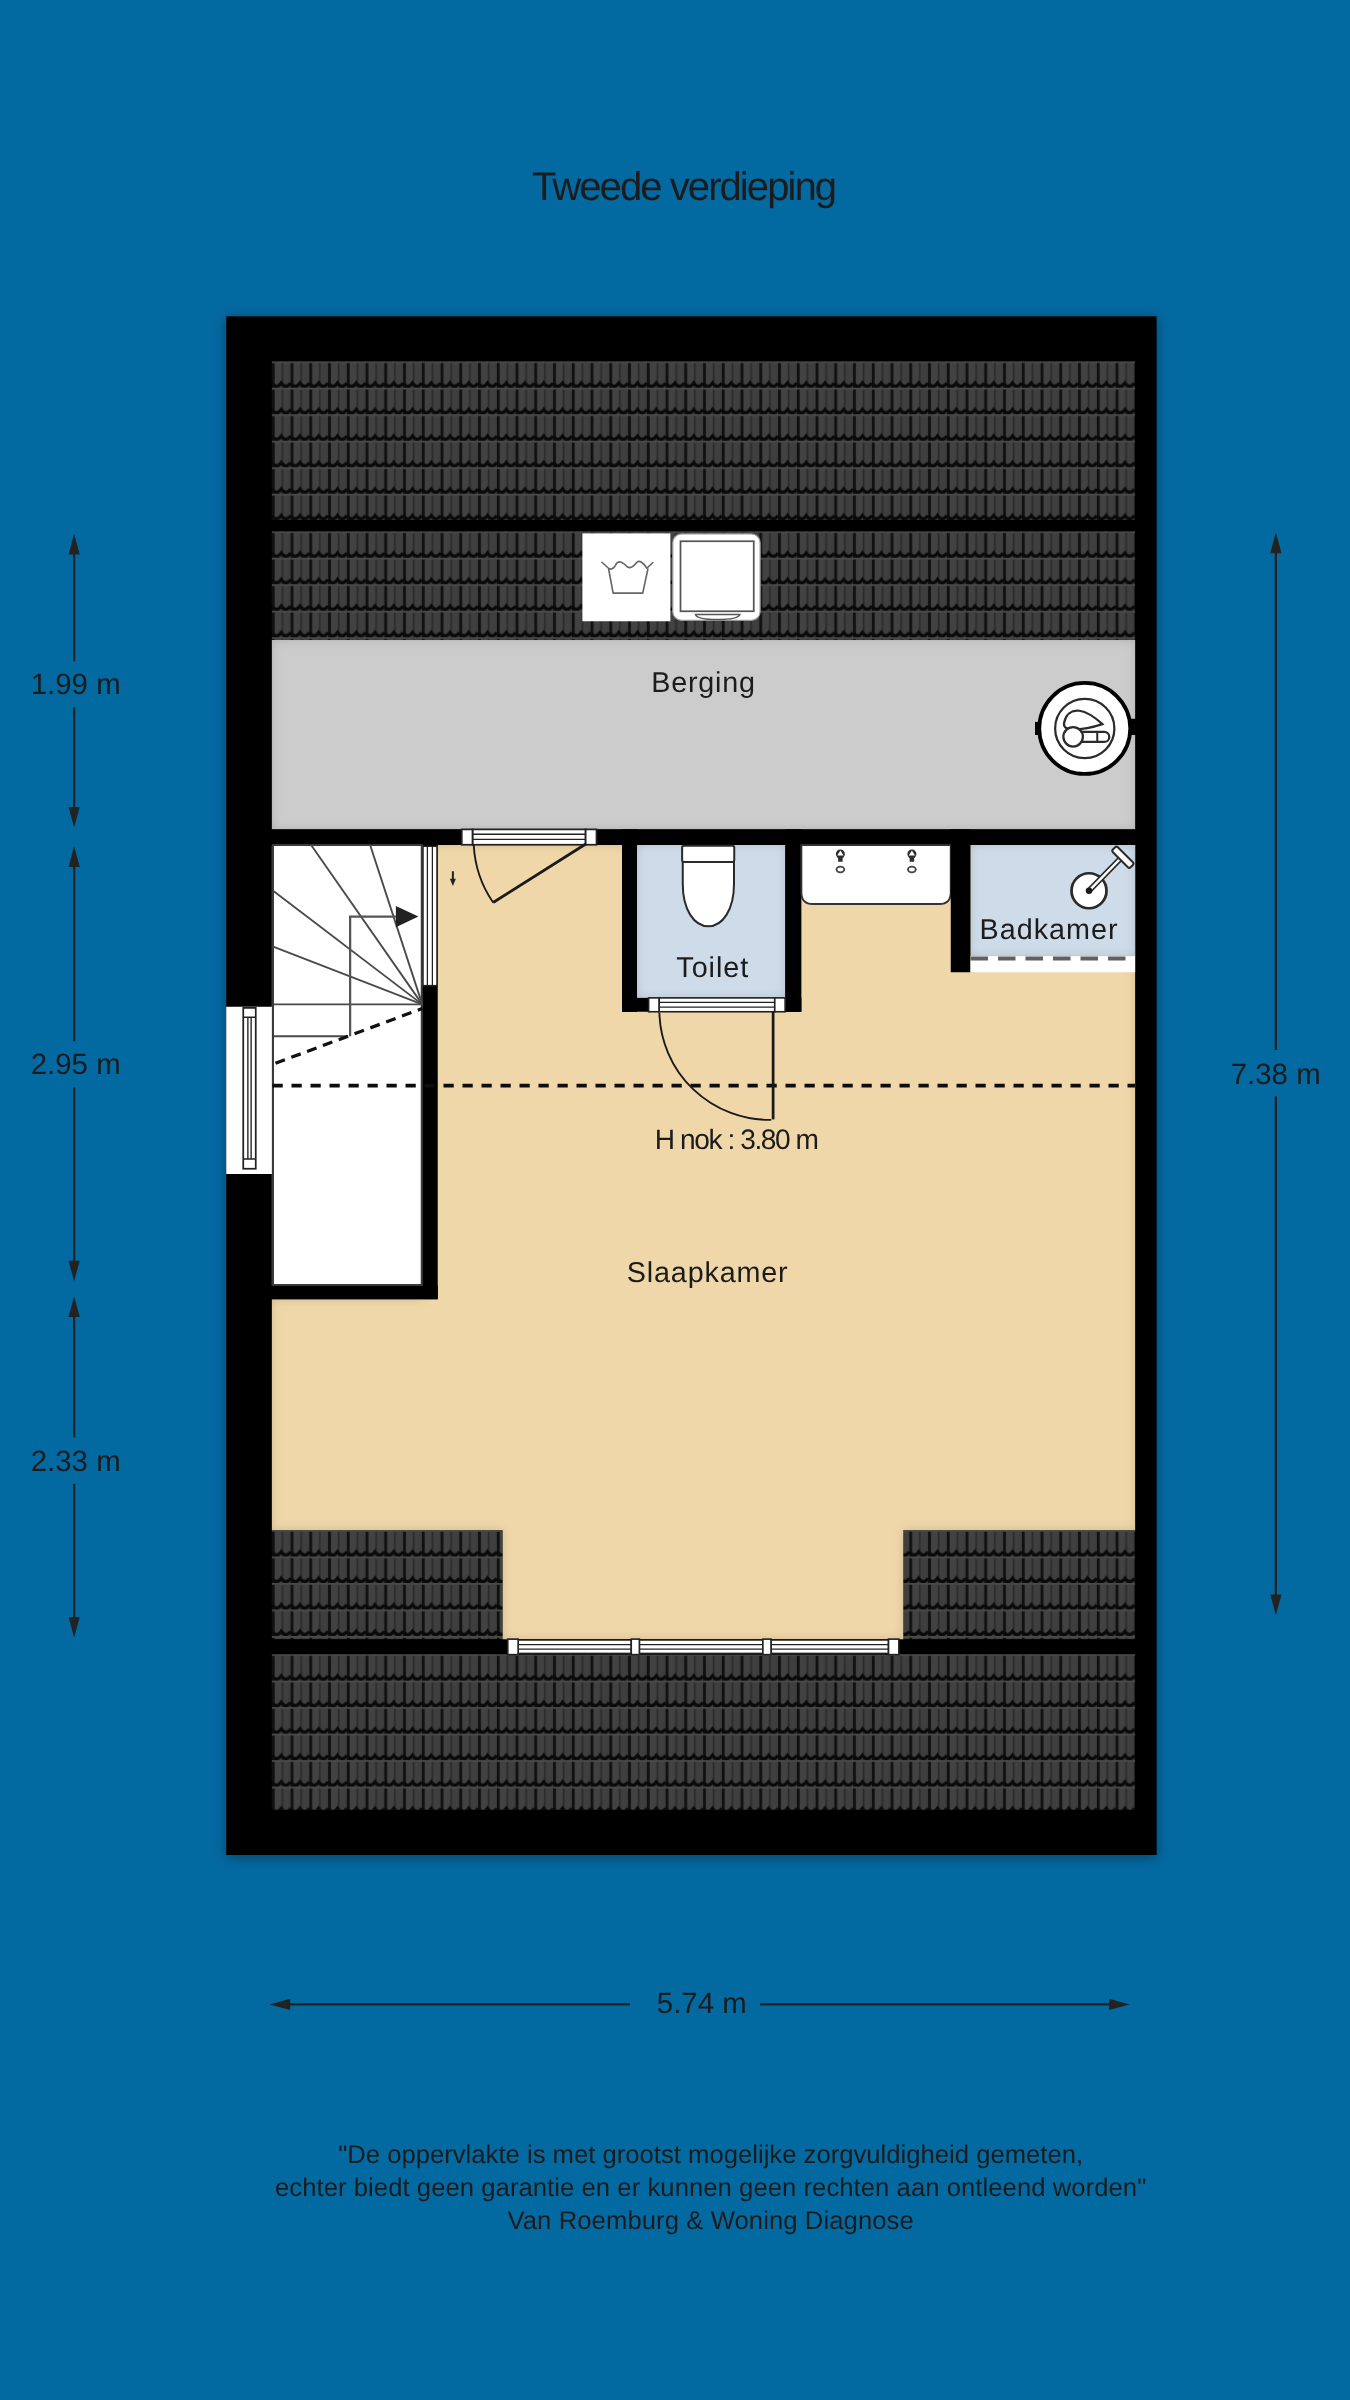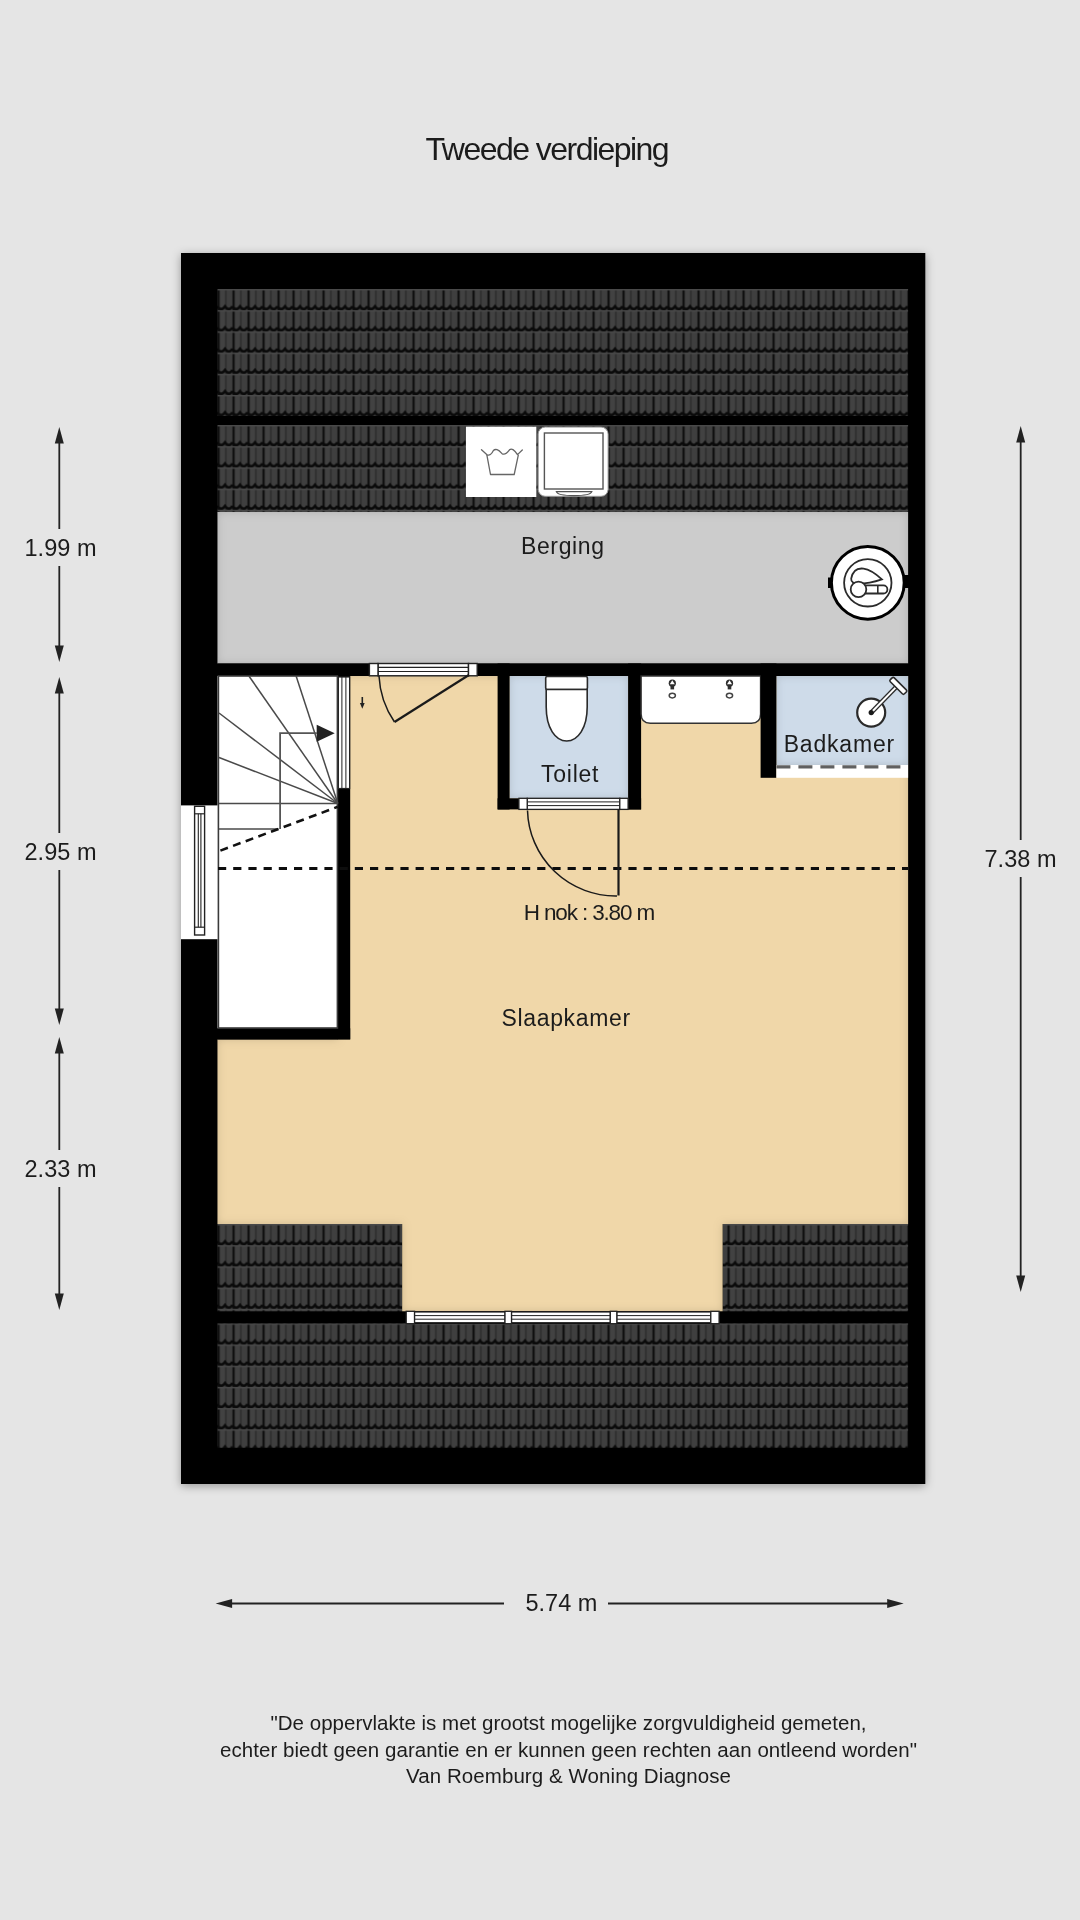--- a/index.html
+++ b/index.html
@@ -1,16 +1,16 @@
 <!DOCTYPE html>
 <html><head>
 <meta charset="utf-8">
 <style>
   html,body{margin:0;padding:0;background:#ffffff;}
-  .page{position:relative;width:1080px;height:1920px;background:#e5e5e5;overflow:hidden;
+  .page{position:relative;width:1080px;height:1920px;background:#0369a1;overflow:hidden;
         font-family:"Liberation Sans", sans-serif;}
   svg{position:absolute;left:0;top:0;}
 </style>
 </head>
 <body>
 <div class="page">
 <svg width="1080" height="1920" viewBox="0 0 1080 1920">
 <defs>
   <filter id="planshadow" x="-5%" y="-5%" width="110%" height="110%">
     <feDropShadow dx="0" dy="2" stdDeviation="5" flood-color="#000000" flood-opacity="0.35"></feDropShadow>

